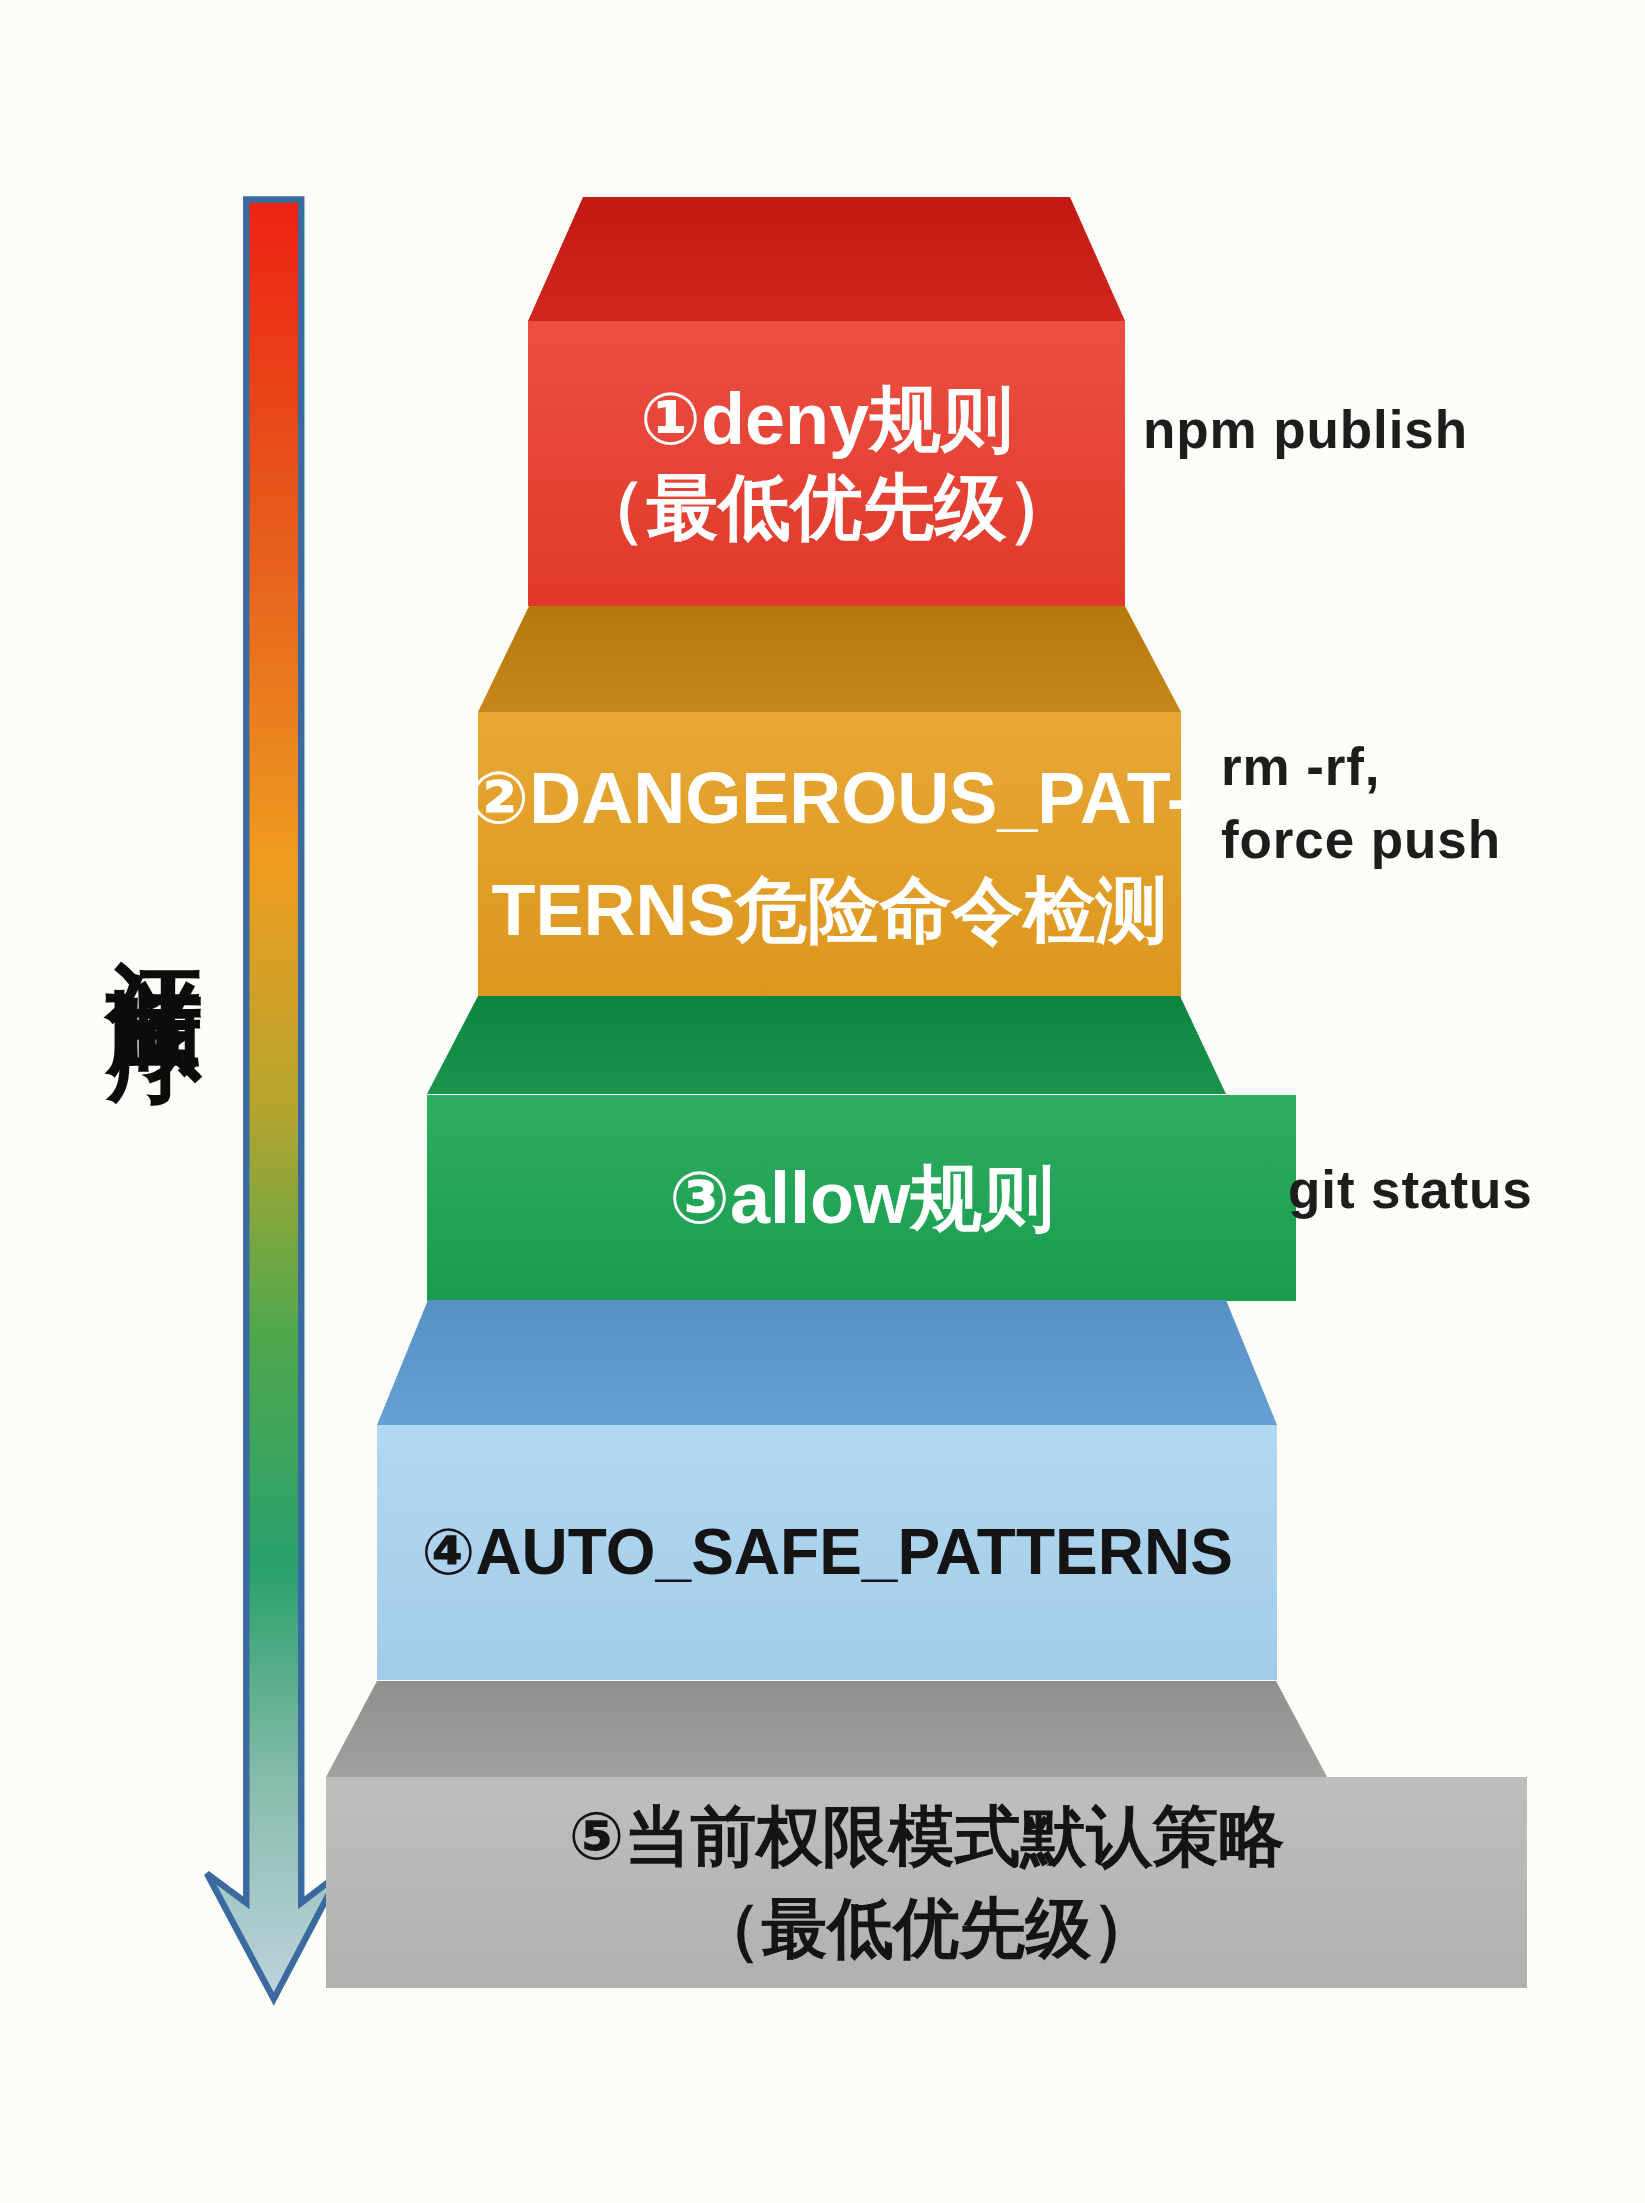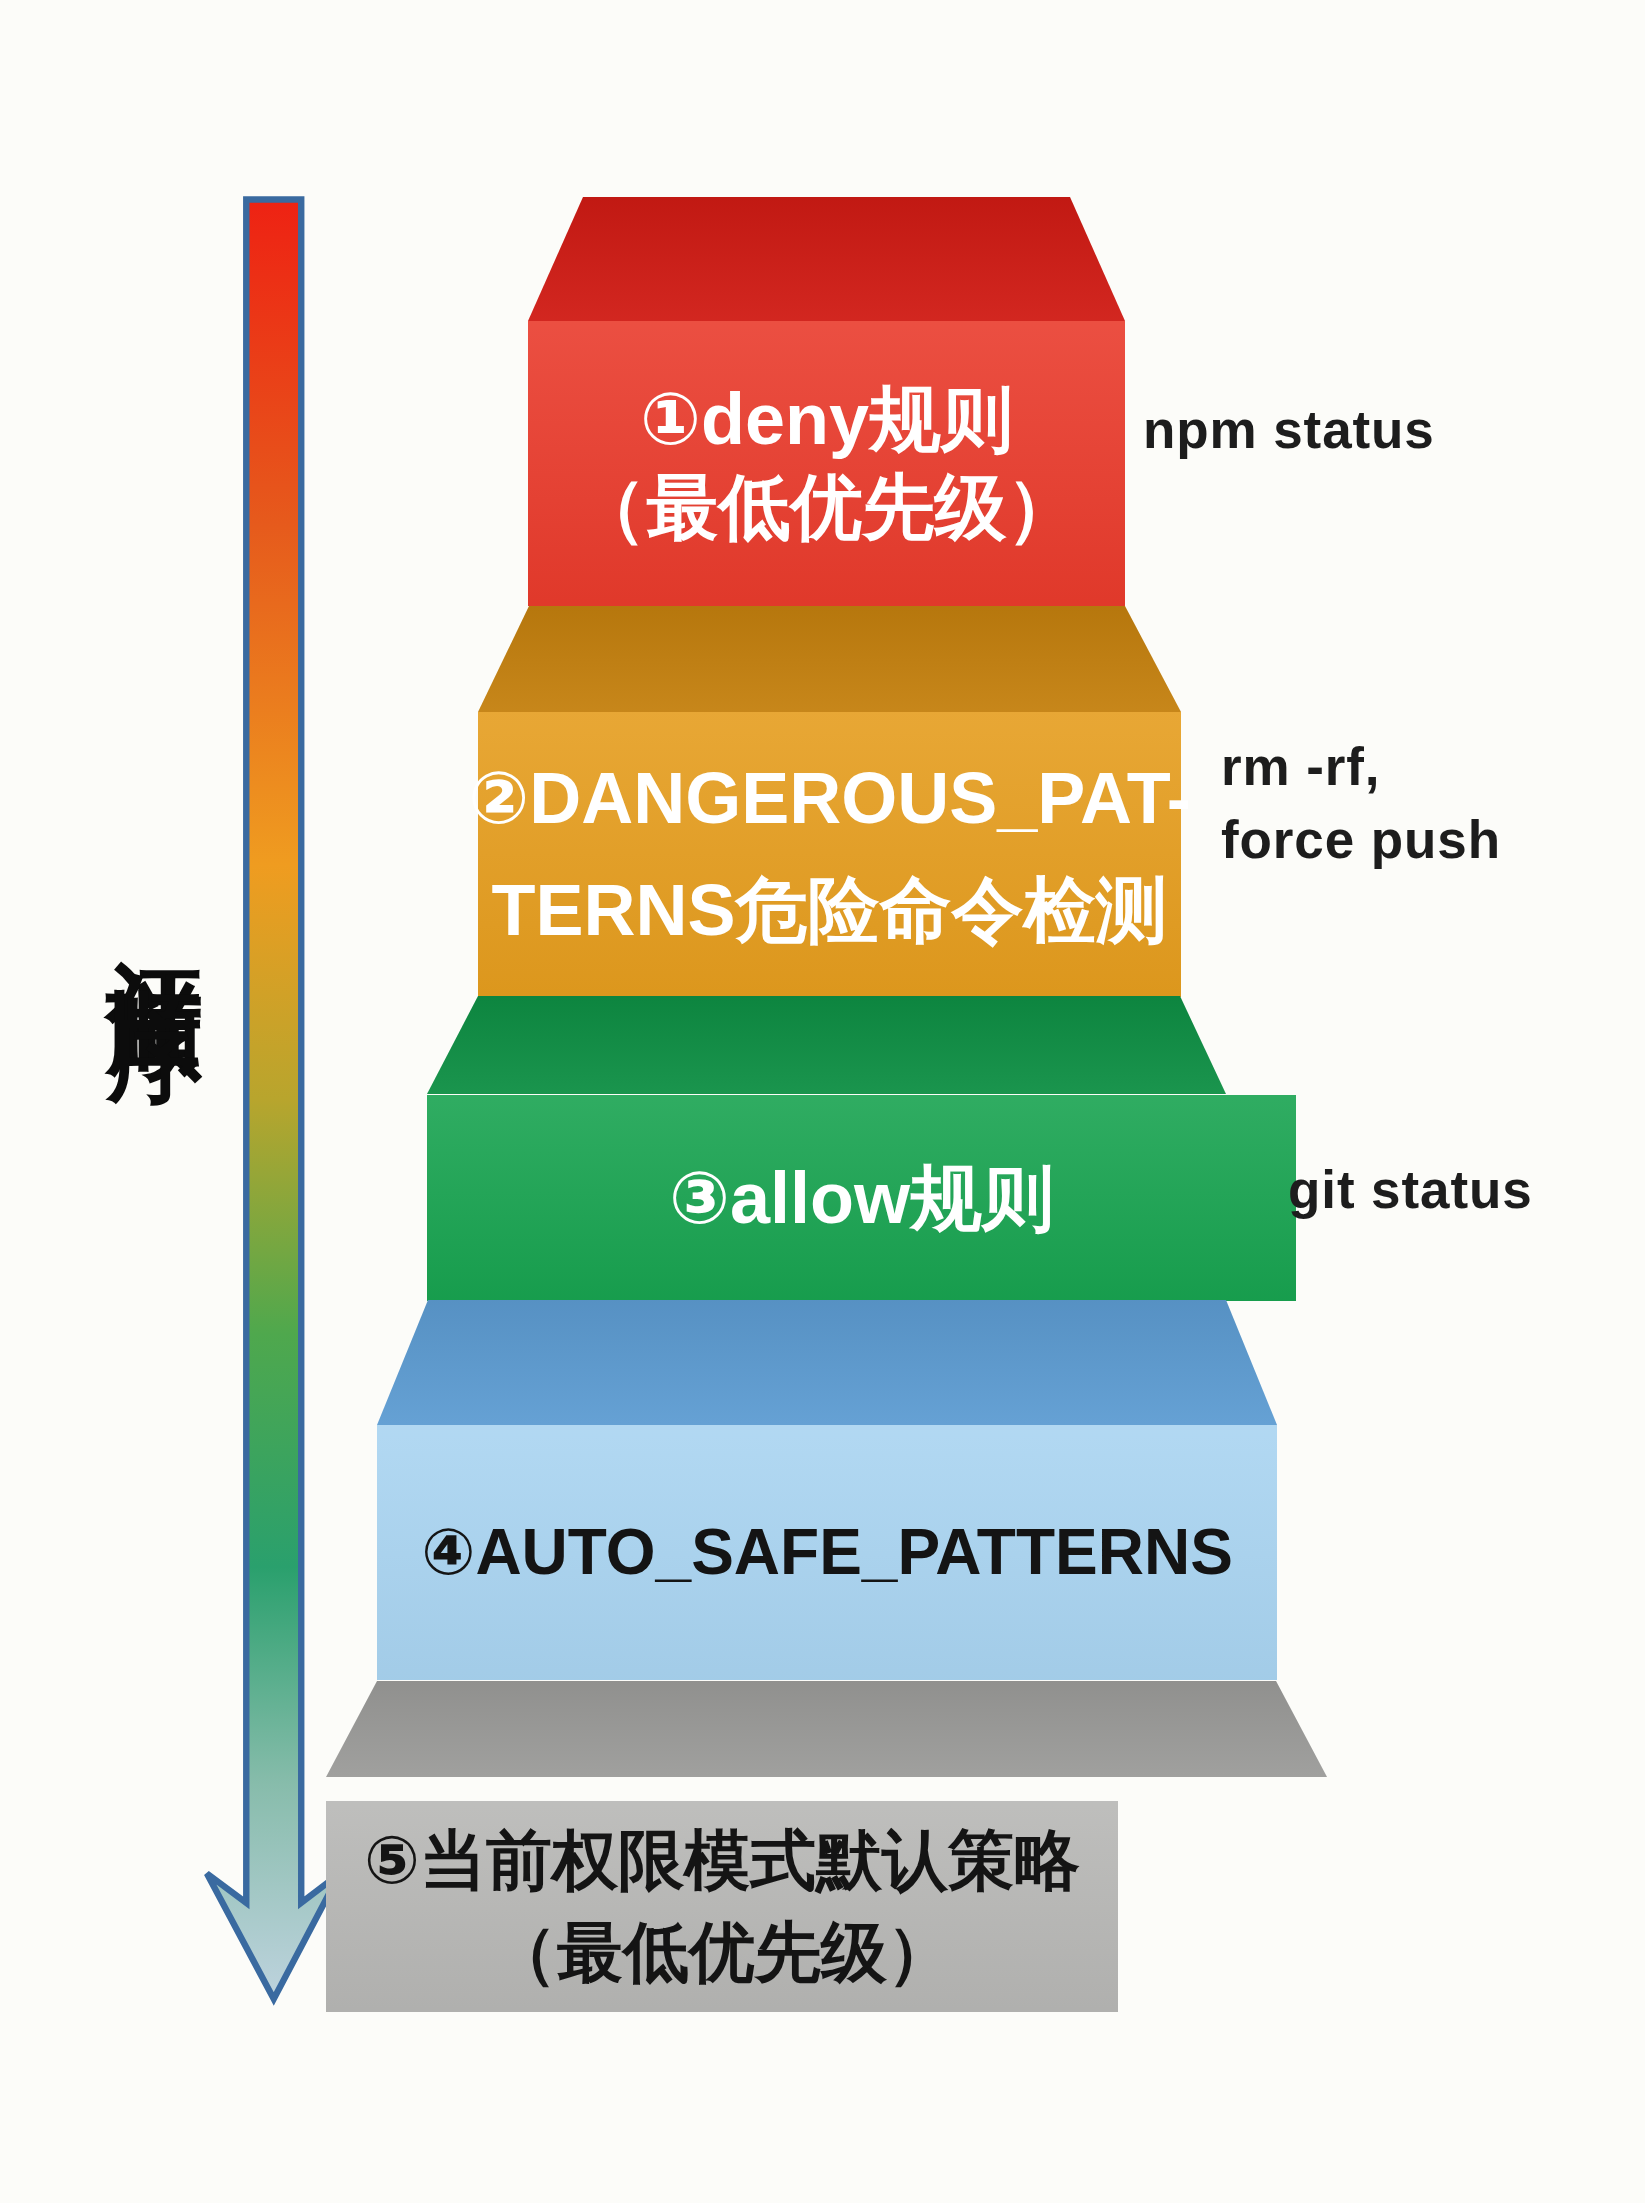--- a/index.html
+++ b/index.html
@@ -67,21 +67,21 @@
   </svg>
 
   <div class="step">
     <div class="face top" style="left: 528px; top: 197px; width: 597px; height: 124px; clip-path: polygon(55px 0px, 542px 0px, 100% 100%, 0px 100%); background-color: rgb(208, 27, 20);"></div>
     <div class="face front front-1" style="left: 528px; top: 321px; width: 597px; height: 285px; background-color: rgb(233, 59, 44); color: rgb(255, 255, 255);">
       <div class="line">①deny规则</div>
       <div class="line">（最低优先级）</div>
     </div>
   </div>
   <div class="note" style="left:1143px;top:393px;">
-    <div>npm status</div>
+    <div>npm publish</div>
   </div>
 
   <div class="step">
     <div class="face top" style="left: 478px; top: 606px; width: 703px; height: 106px; clip-path: polygon(51px 0px, 647px 0px, 100% 100%, 0px 100%); background-color: rgb(196, 128, 14);"></div>
     <div class="face front front-2" style="left: 478px; top: 712px; width: 703px; height: 285px; background-color: rgb(229, 157, 30); color: rgb(255, 255, 255);">
       <div class="line">②DANGEROUS_PAT-</div>
       <div class="line">TERNS危险命令检测</div>
     </div>
   </div>
   <div class="note" style="left:1221px;top:730px;">
@@ -101,20 +101,20 @@
 
   <div class="step">
     <div class="face top" style="left: 377px; top: 1300px; width: 900px; height: 125px; clip-path: polygon(51px 0px, 849px 0px, 100% 100%, 0px 100%); background-color: rgb(93, 156, 210);"></div>
     <div class="face front front-4" style="left: 377px; top: 1425px; width: 900px; height: 255px; background-color: rgb(169, 212, 241); color: rgb(20, 20, 20);">
       <div class="line">④AUTO_SAFE_PATTERNS</div>
     </div>
   </div>
 
   <div class="step">
     <div class="face top" style="left: 326px; top: 1681px; width: 1001px; height: 96px; clip-path: polygon(51px 0px, 950px 0px, 100% 100%, 0px 100%); background-color: rgb(155, 155, 153);"></div>
-    <div class="face front front-5" style="left: 326px; top: 1777px; width: 792px; height: 211px; background-color: rgb(183, 183, 181); color: rgb(20, 20, 20); margin-top: 24px;">
+    <div class="face front front-5" style="left: 326px; top: 1777px; width: 1201px; height: 211px; background-color: rgb(183, 183, 181); color: rgb(20, 20, 20);">
       <div class="line">⑤当前权限模式默认策略</div>
       <div class="line">（最低优先级）</div>
     </div>
   </div>
 
 </div>
 
 
 </body></html>

